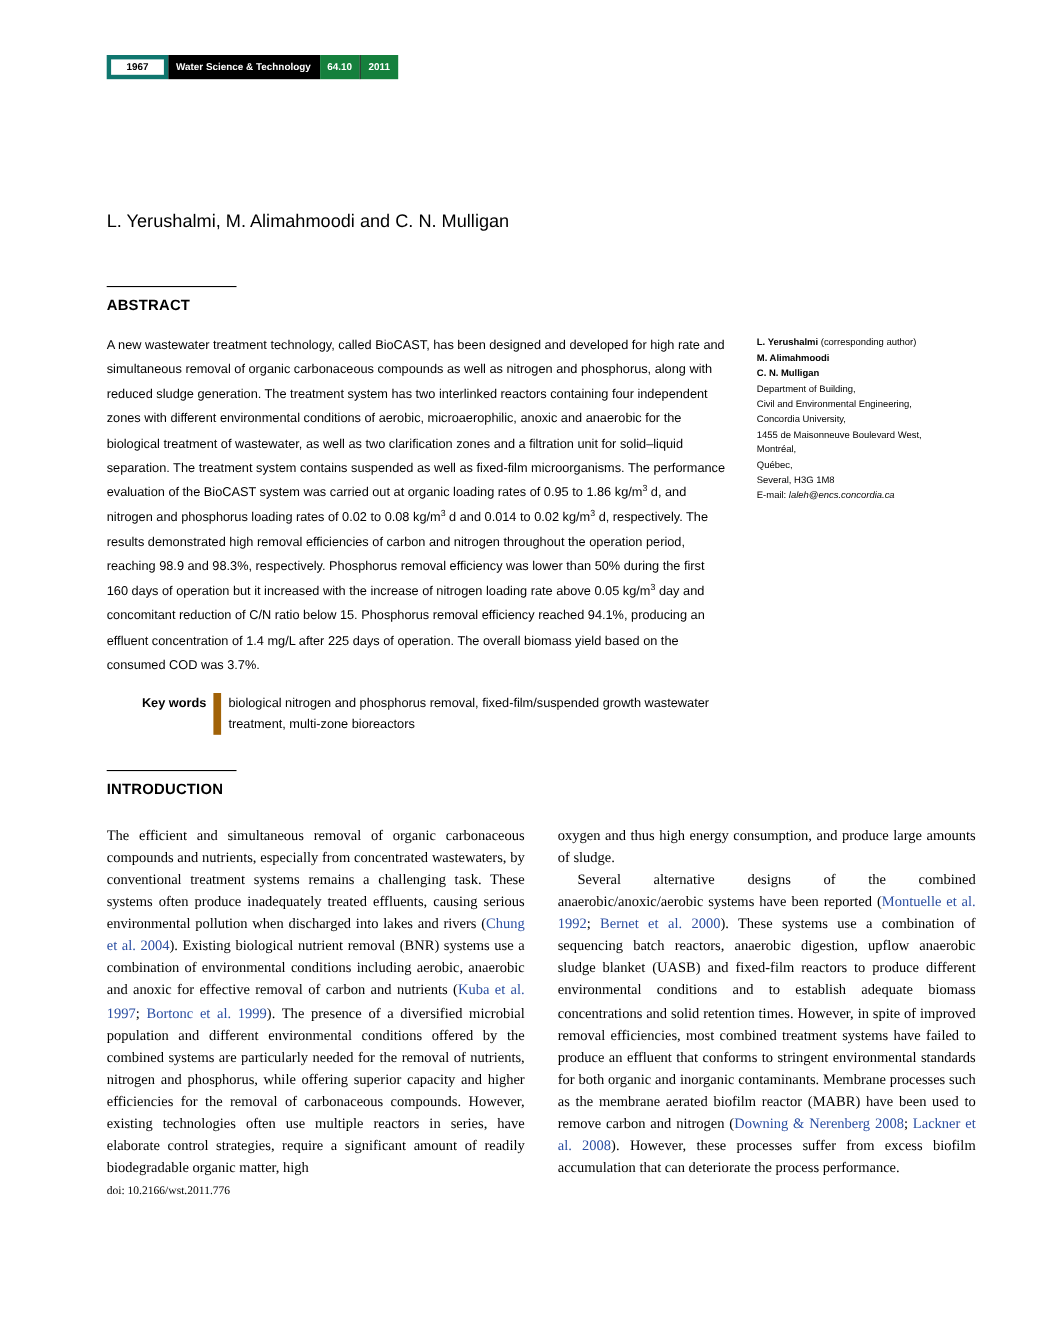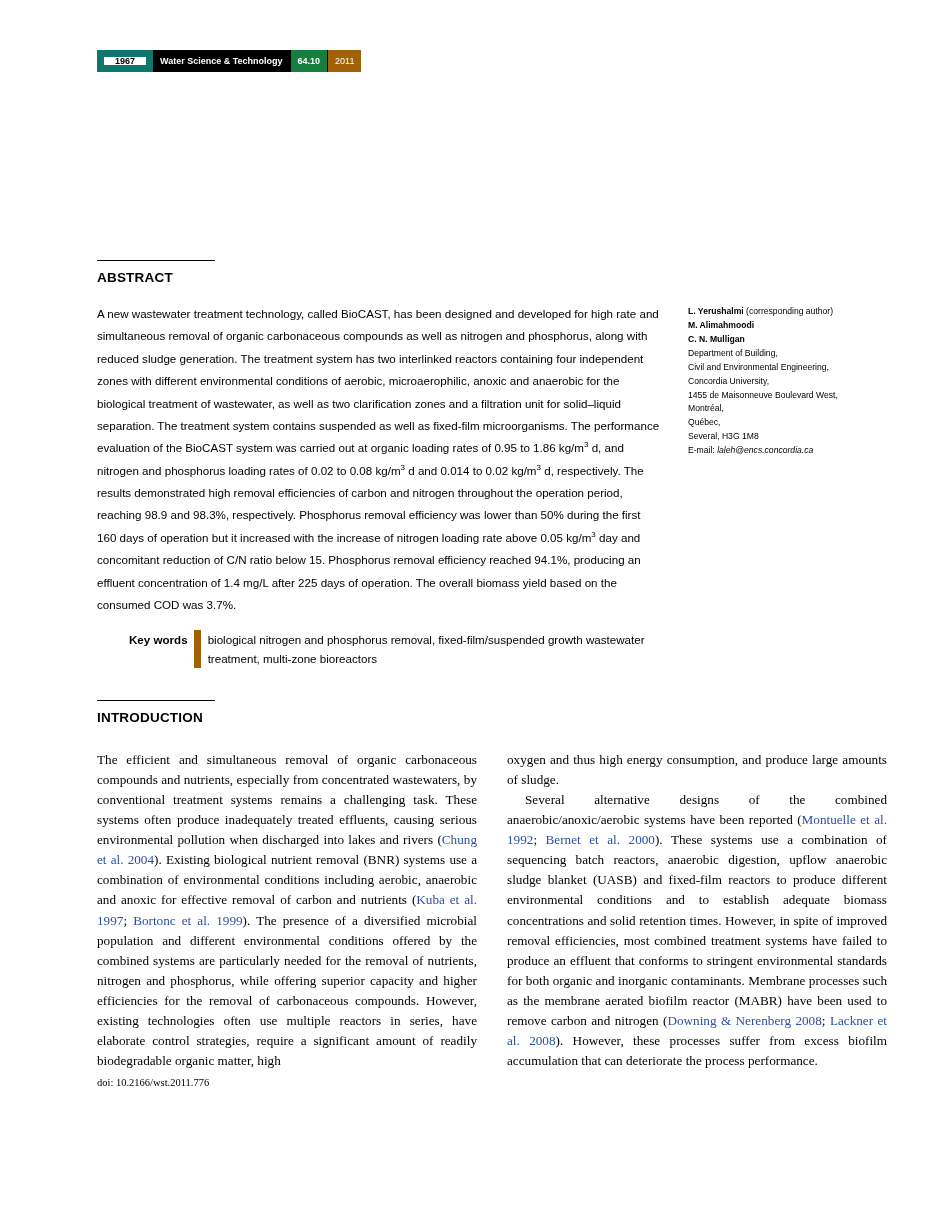--- a/index.html
+++ b/index.html
@@ -27,21 +27,21 @@
     position: absolute;
     left: 97px;
     top: 50px;
     width: 783px;
     height: 22px;
     display: flex;
     align-items: stretch;
     font-size: 9.5px;
   }
   .runhead-page {
-    border: 7px solid #0f766e;
+    border: 4px solid #0f766e;
     width: 56px;
     display: flex;
     align-items: center;
     justify-content: center;
     font-weight: bold;
     font-size: 9px;
     box-sizing: border-box;
   }
   .runhead-mid {
     flex: 1;
@@ -69,26 +69,26 @@
   .runhead-vol {
     background: #15803d;
     color: #fff;
     display: flex;
     align-items: center;
     padding: 0 7px;
     font-weight: bold;
     font-size: 9px;
   }
   .runhead-year {
-    background: #a16207;
+    background: #15803d;
     color: #fff;
     display: flex;
     align-items: center;
     padding: 0 7px;
-    font-weight: normal;
+    font-weight: bold;
     font-size: 9px;
   }
 
   
   .title {
     position: absolute;
     left: 97px;
     top: 125px;
     width: 600px;
     font-size: 19.5px;
@@ -206,20 +206,21 @@
 
   <div class="runhead">
     <div class="runhead-page">1967</div>
     <div class="runhead-journal">Water Science &amp; Technology</div>
     <div class="runhead-sep"></div>
     <div class="runhead-vol">64.10</div>
     <div class="runhead-sep"></div>
     <div class="runhead-year">2011</div>
   </div>
 
+  <div class="authors">L. Yerushalmi, M. Alimahmoodi and C. N. Mulligan</div>
 
   <div class="rule abs-rule"></div>
   <div class="abstract-head">ABSTRACT</div>
 
   <div class="abstract-body">
     <span>A new wastewater treatment technology, called BioCAST, has been designed and developed for high rate and simultaneous removal of organic carbonaceous compounds as well as nitrogen and phosphorus, along with reduced sludge generation. The treatment system has two interlinked reactors containing four independent zones with different environmental conditions of aerobic, microaerophilic, anoxic and anaerobic for the biological treatment of wastewater, as well as two clarification zones and a filtration unit for solid–liquid separation. The treatment system contains suspended as well as fixed-film microorganisms. The performance evaluation of the BioCAST system was carried out at organic loading rates of 0.95 to 1.86 kg/m</span><sup>3</sup><span> d, and nitrogen and phosphorus loading rates of 0.02 to 0.08 kg/m</span><sup>3</sup><span> d and 0.014 to 0.02 kg/m</span><sup>3</sup><span> d, respectively. The results demonstrated high removal efficiencies of carbon and nitrogen throughout the operation period, reaching 98.9 and 98.3%, respectively. Phosphorus removal efficiency was lower than 50% during the first 160 days of operation but it increased with the increase of nitrogen loading rate above 0.05 kg/</span><span>m</span><sup>3</sup><span> day and concomitant reduction of C/N ratio below 15. Phosphorus removal efficiency reached 94.1%, producing an effluent concentration of 1.4 mg/L after 225 days of operation. The overall biomass yield based on the consumed COD was 3.7%.</span>
   </div>
 
   <div class="keywords">
     <span class="kw-label">Key words</span>

